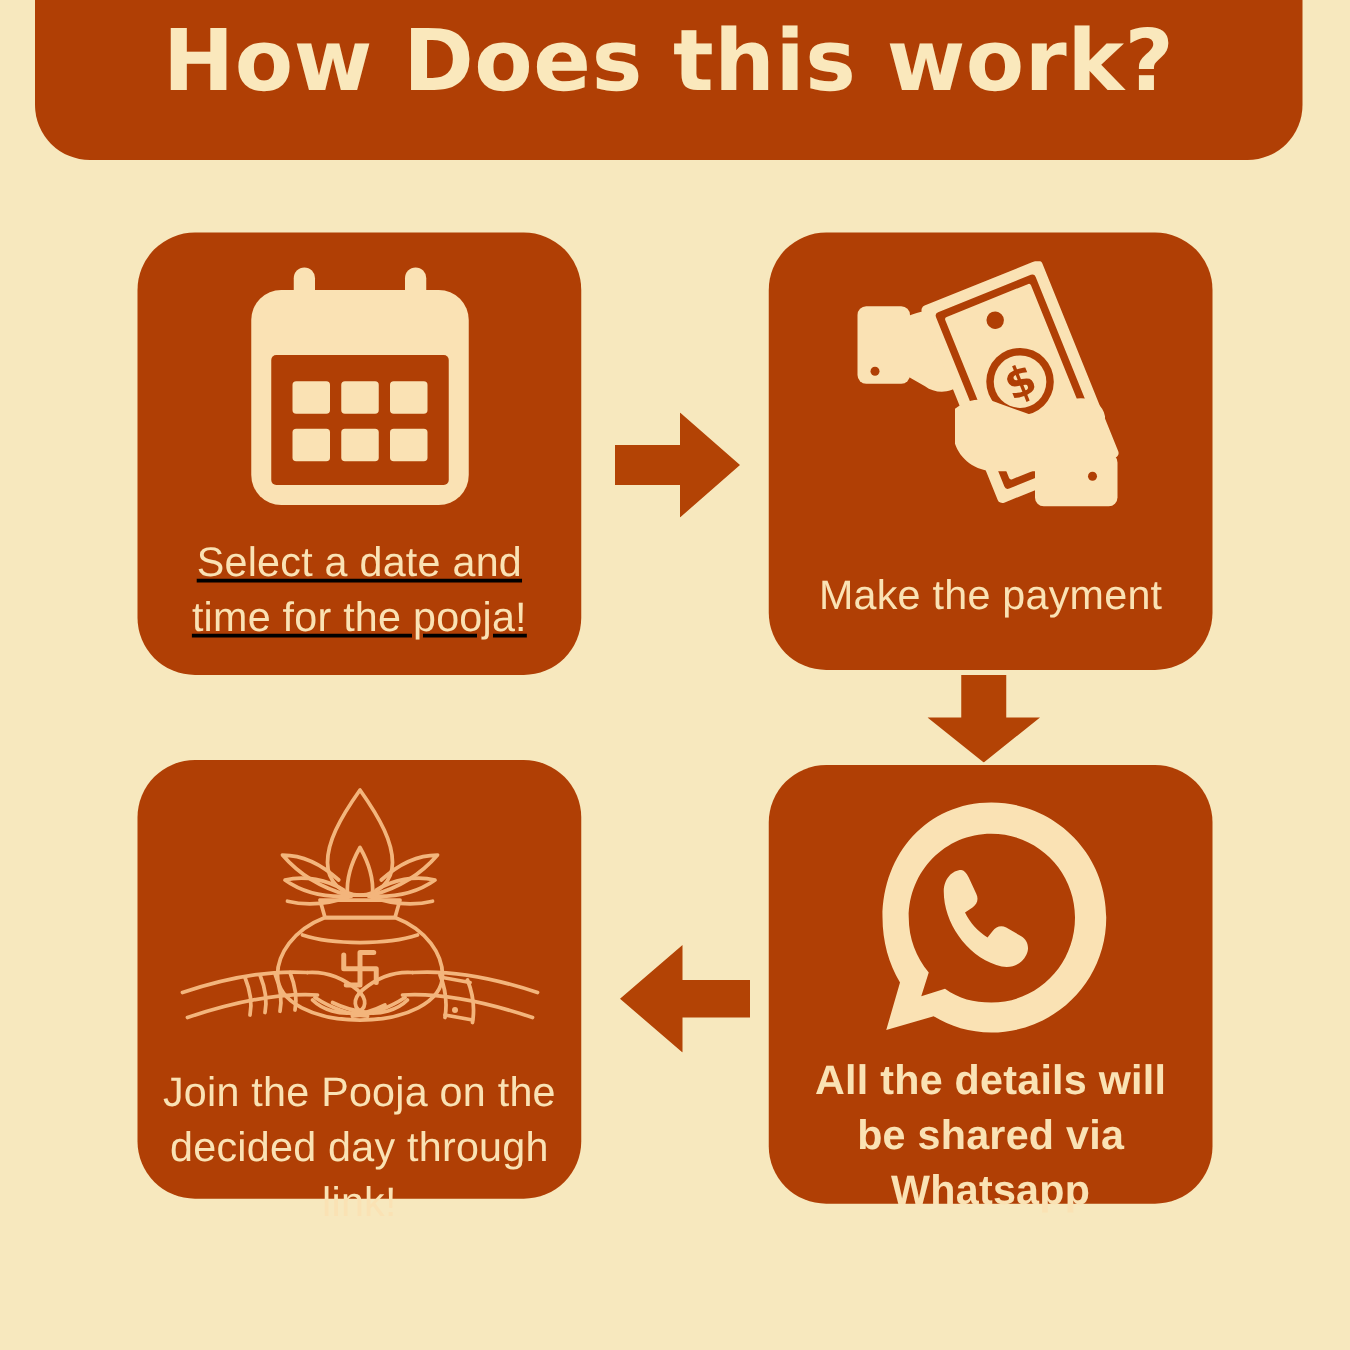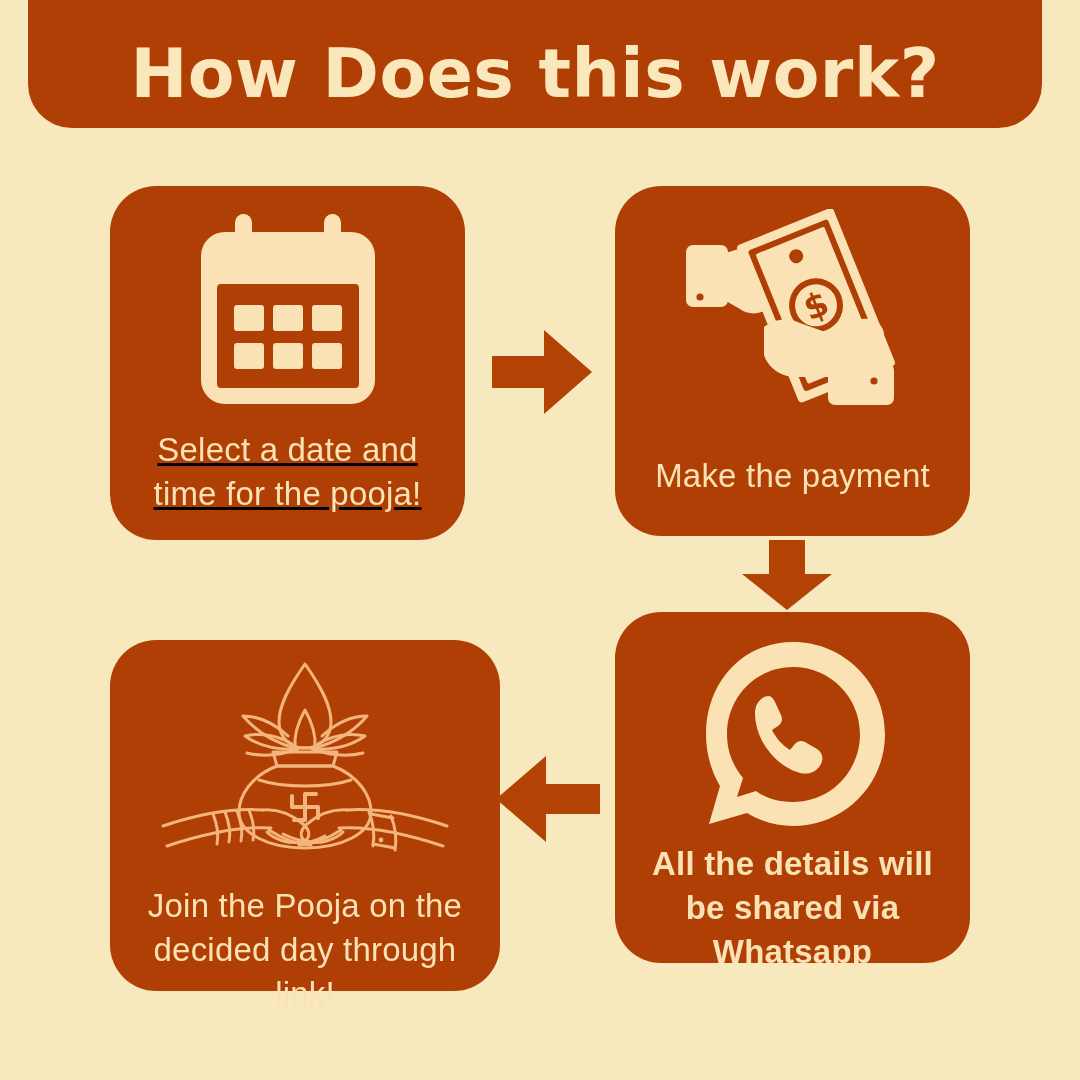--- a/index.html
+++ b/index.html
@@ -35,21 +35,21 @@
     display: flex;
     align-items: flex-end;
     justify-content: center;
   }
   .header-title {
     color: #FAE8BC;
     font-size: 68px;
     font-weight: 700;
     letter-spacing: 0.5px;
     line-height: 1;
-    padding-bottom: 20px;
+    padding-bottom: 44px;
     white-space: nowrap;
     font-family: "DejaVu Sans", sans-serif;
     text-align: right;
   }
 
   
   .card {
     position: absolute;
     background: #B03F05;
     border-radius: 46px;
@@ -69,21 +69,21 @@
     font-size: 33px;
     line-height: 1.33;
     letter-spacing: 0.2px;
     padding: 0 14px;
     font-family: "Liberation Sans", sans-serif;
   }
 
   #card-1 { left: 110px; top: 186px;  width: 355px; height: 354px; padding-top: 22px; text-decoration: underline; }
   #card-2 { left: 615px; top: 186px;  width: 355px; height: 350px; padding-top: 22px; }
   #card-3 { left: 615px; top: 612px;  width: 355px; height: 351px; padding-top: 22px; }
-  #card-4 { left: 110px; top: 640px;  width: 390px; height: 351px; padding-top: 14px; }
+  #card-4 { left: 110px; top: 608px;  width: 355px; height: 351px; padding-top: 14px; }
 
   #card-1 .card-icon { height: 212px; }
   #card-2 .card-icon { height: 232px; }
   #card-3 .card-icon { height: 220px; }
   #card-4 .card-icon { height: 230px; }
 
   #card-1 .card-label { margin-top: 8px; }
   #card-2 .card-label { margin-top: 14px; }
   #card-3 .card-label { margin-top: 8px; font-weight: bold; }
   #card-4 .card-label { margin-top: 2px; }

